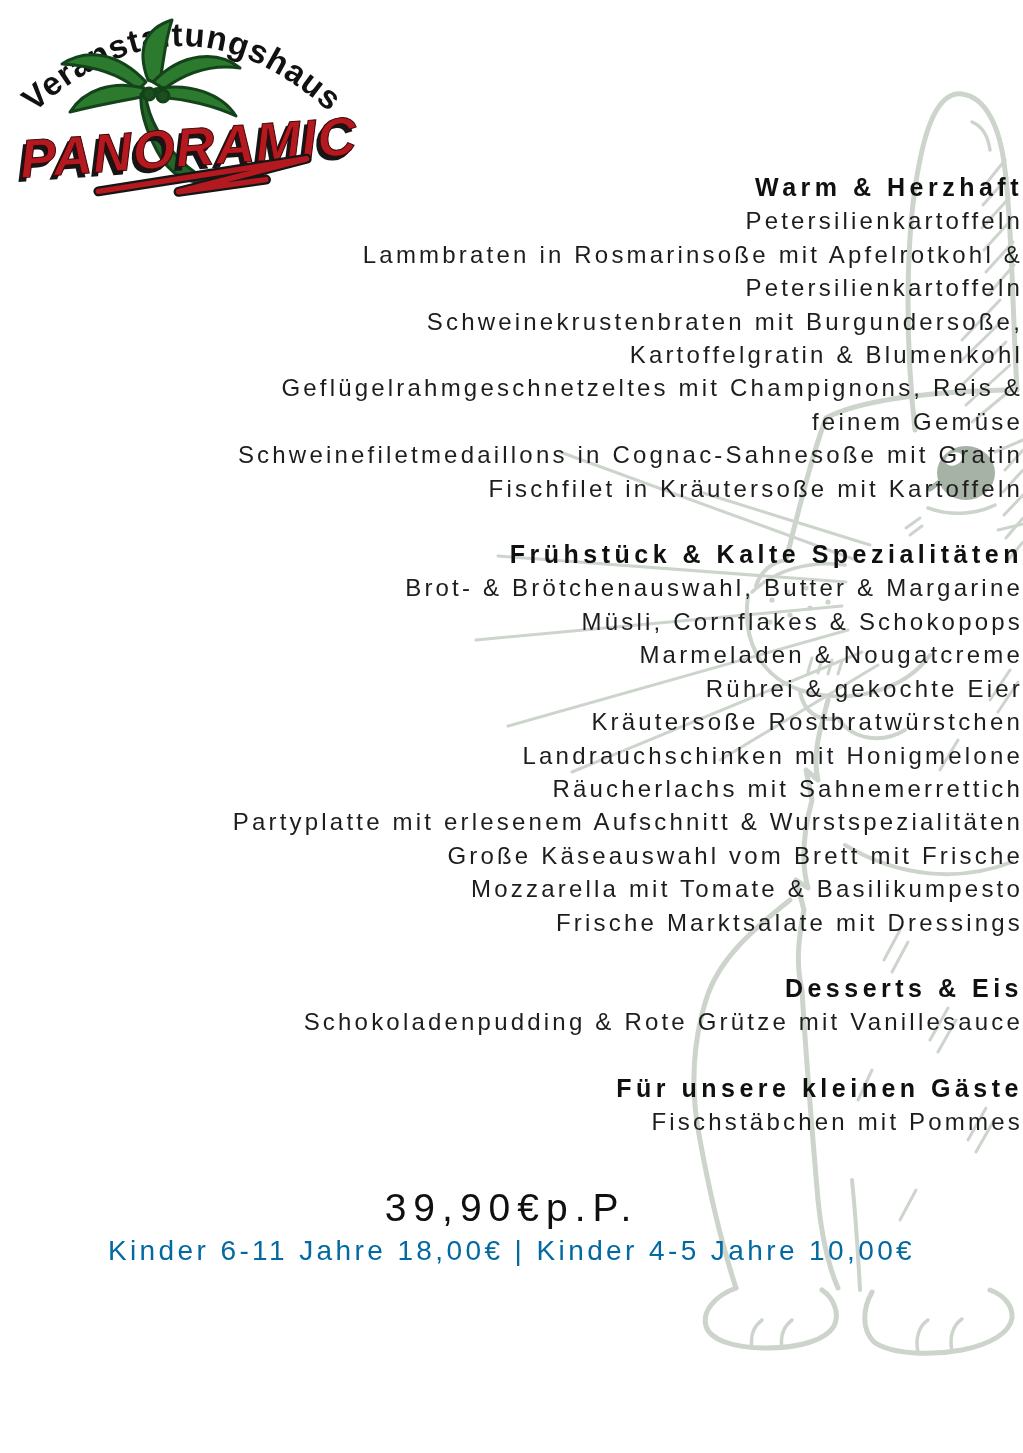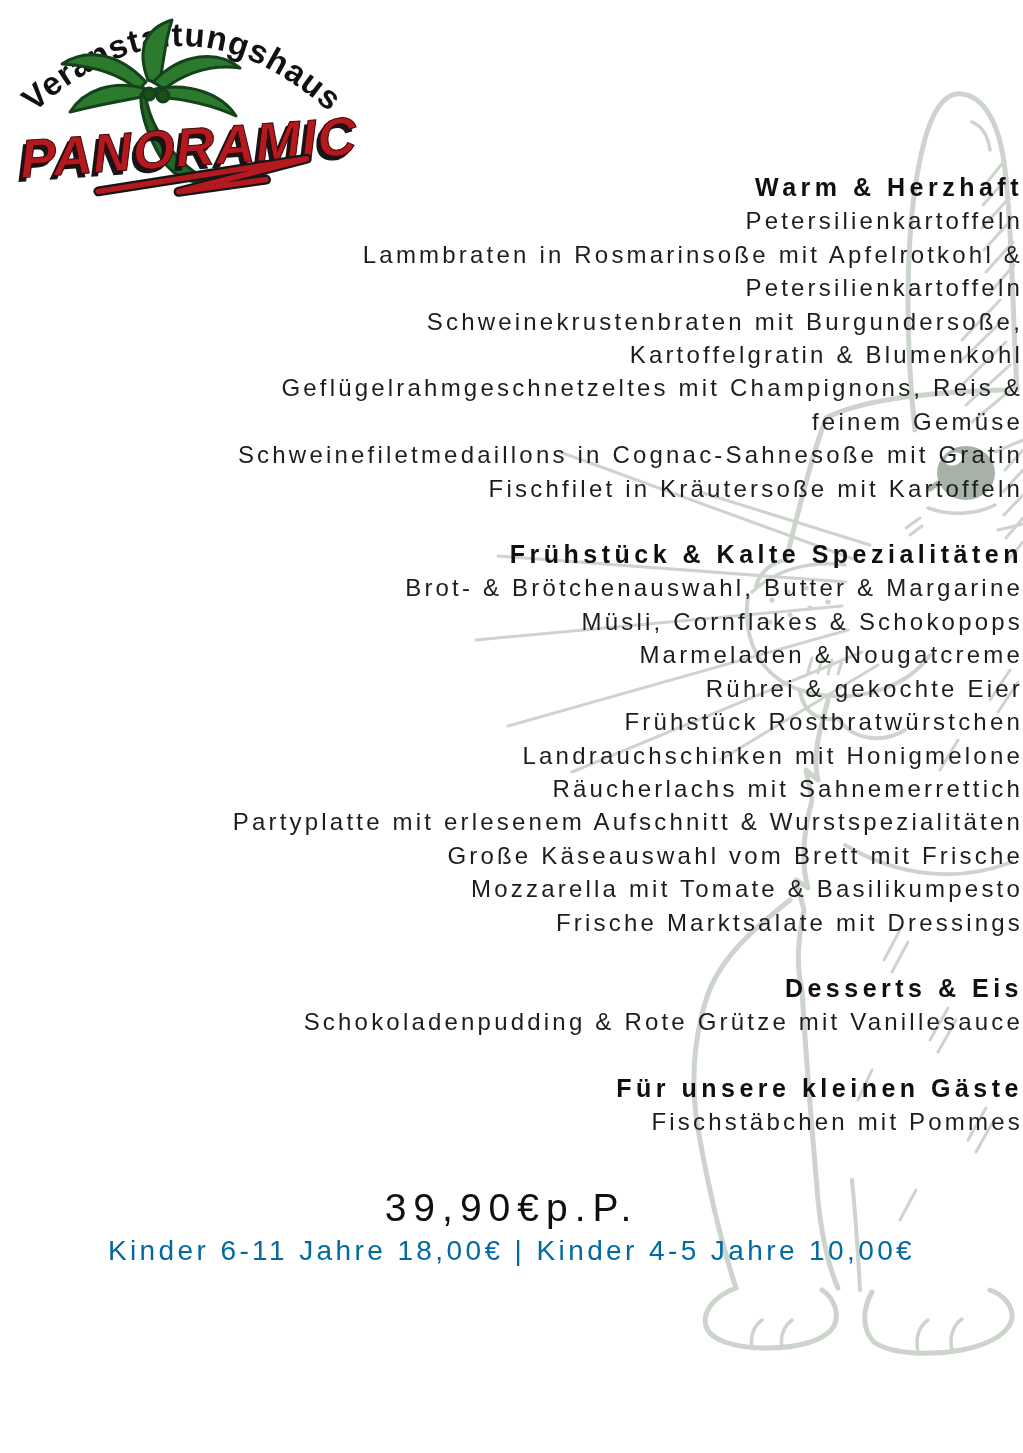--- a/index.html
+++ b/index.html
@@ -171,21 +171,21 @@
         </div>
     </section>
 
     <section>
       <div class="heading">Frühstück &amp; Kalte Spezialitäten</div>
       <div>
           <div class="line">Brot- &amp; Brötchenauswahl, Butter &amp; Margarine</div>
           <div class="line">Müsli, Cornflakes &amp; Schokopops</div>
           <div class="line">Marmeladen &amp; Nougatcreme</div>
           <div class="line">Rührei &amp; gekochte Eier</div>
-          <div class="line">Frühstück Rostbratwürstchen</div>
+          <div class="line">Kräutersoße Rostbratwürstchen</div>
           <div class="line">Landrauchschinken mit Honigmelone</div>
           <div class="line">Räucherlachs mit Sahnemerrettich</div>
           <div class="line">Partyplatte mit erlesenem Aufschnitt &amp; Wurstspezialitäten</div>
           <div class="line">Große Käseauswahl vom Brett mit Frische</div>
           <div class="line">Mozzarella mit Tomate &amp; Basilikumpesto</div>
           <div class="line">Frische Marktsalate mit Dressings</div>
         </div>
     </section>
 
     <section>

